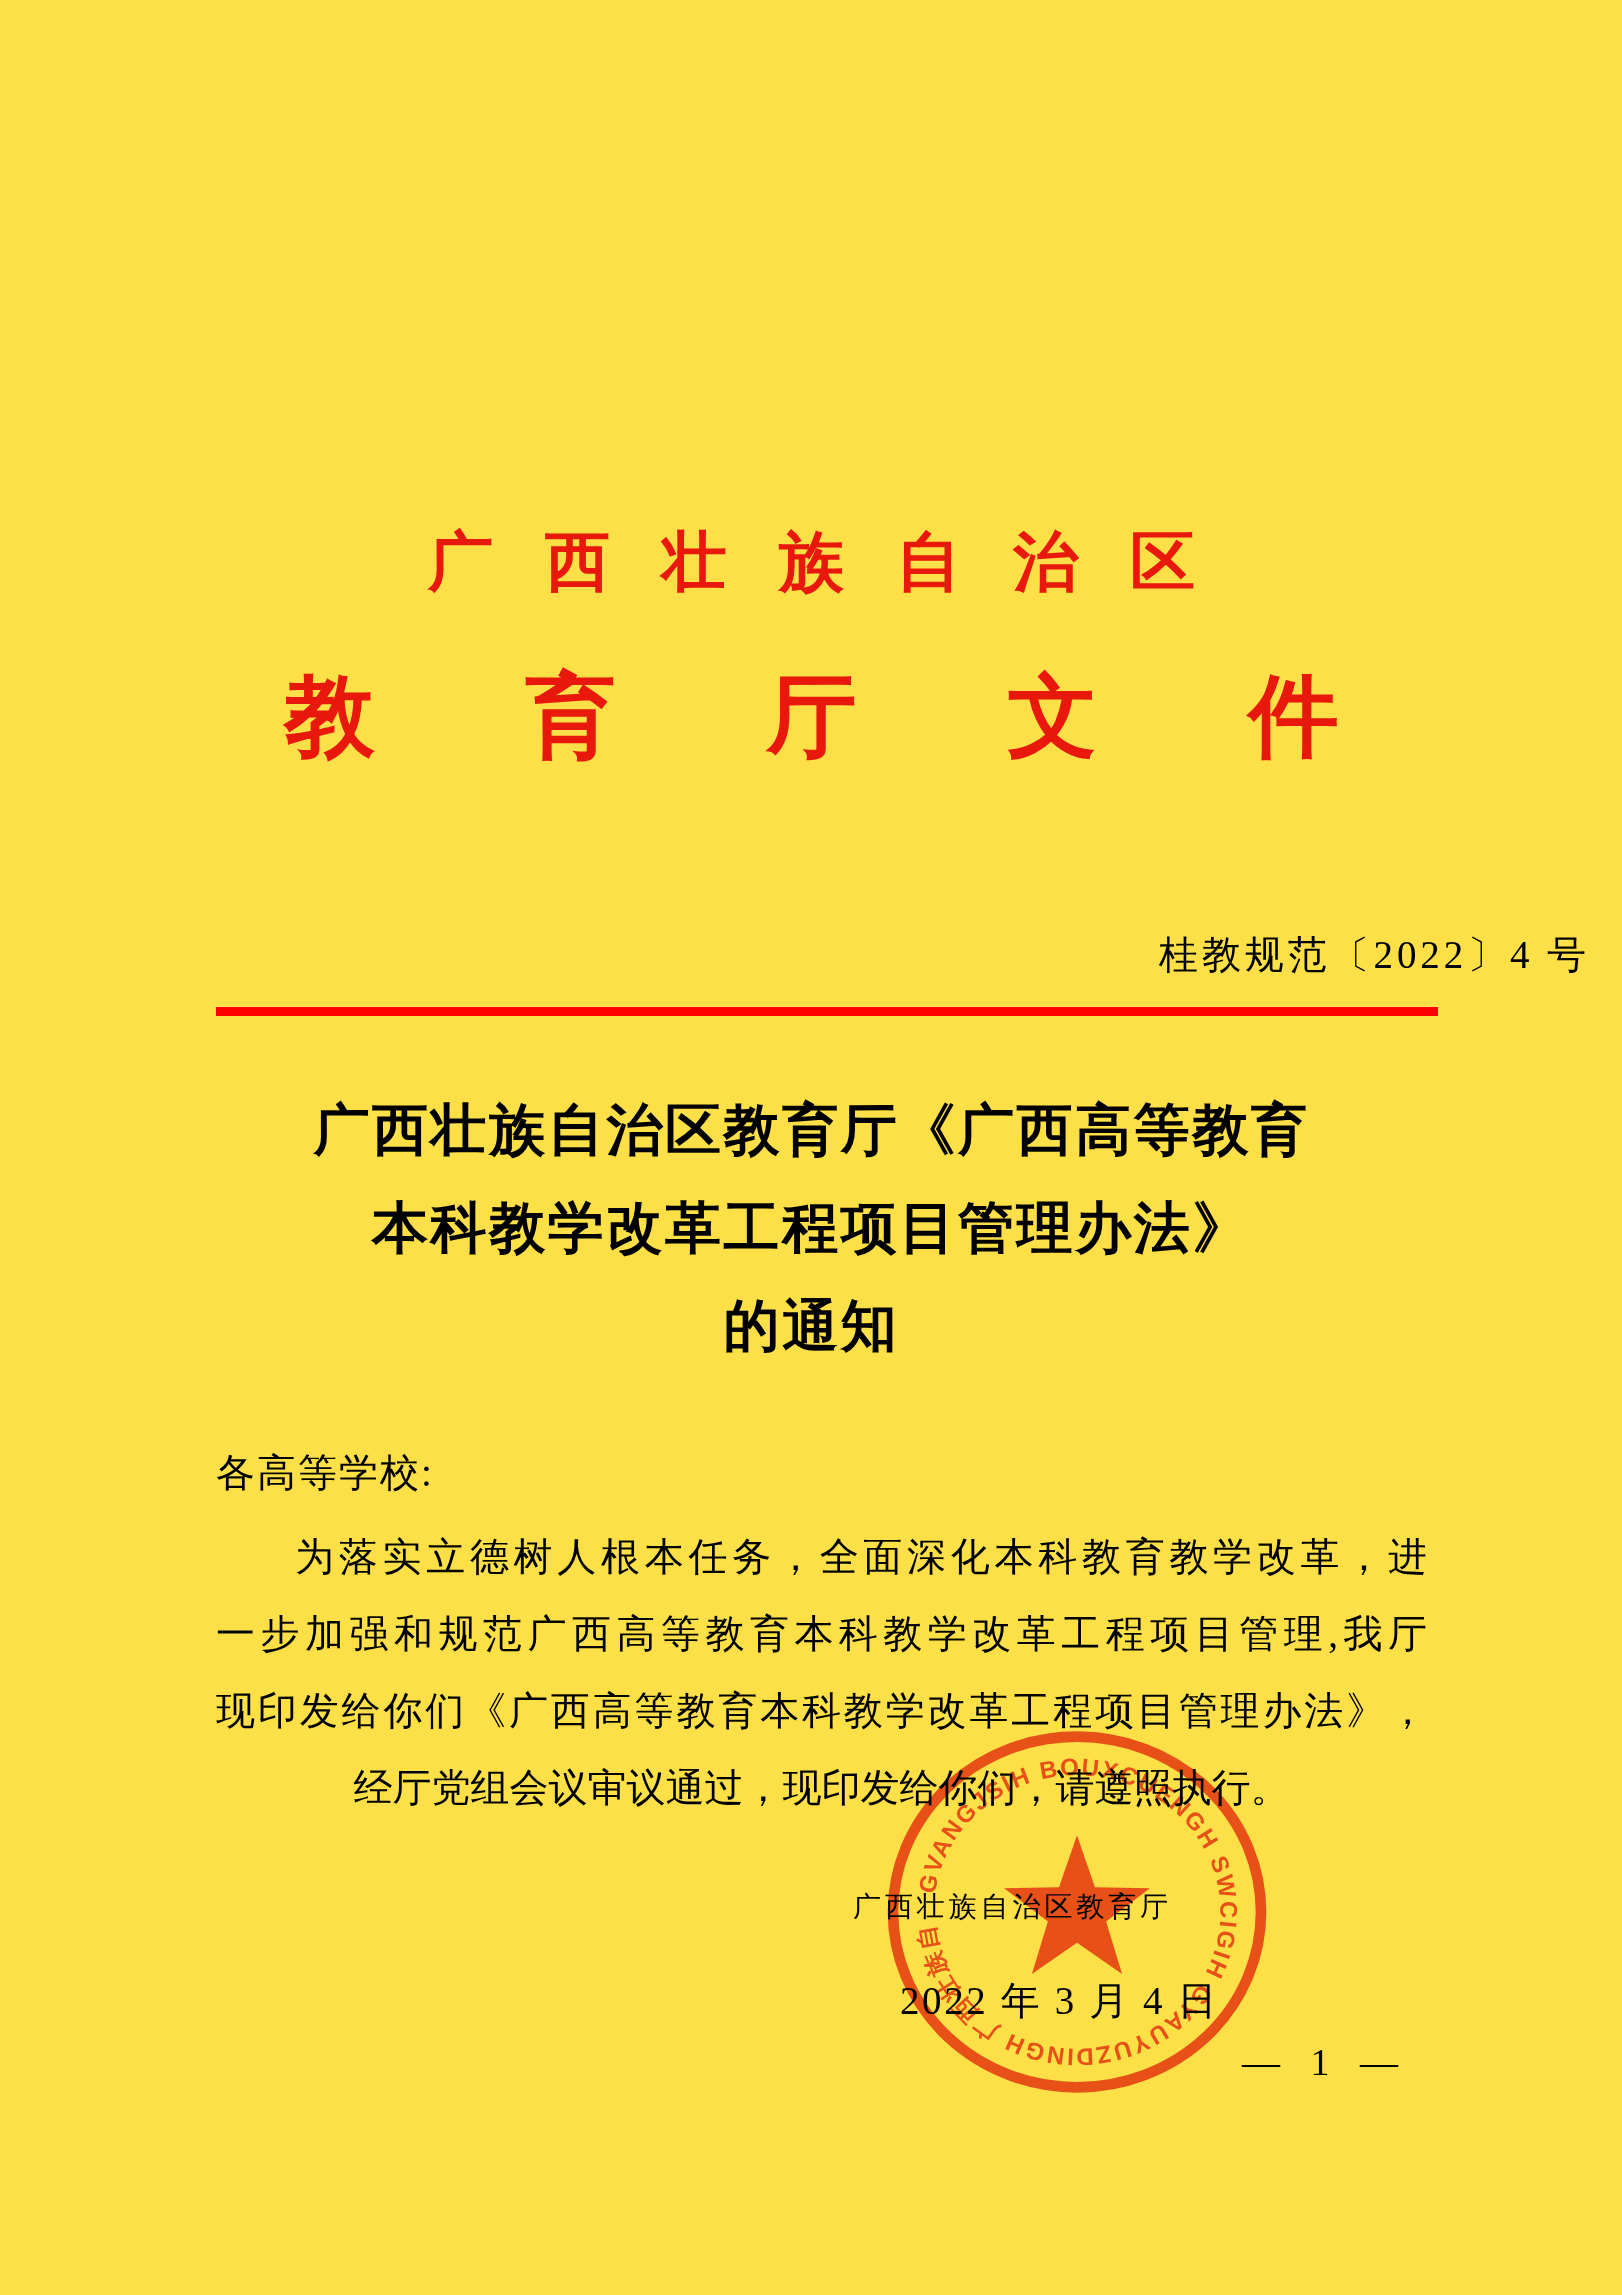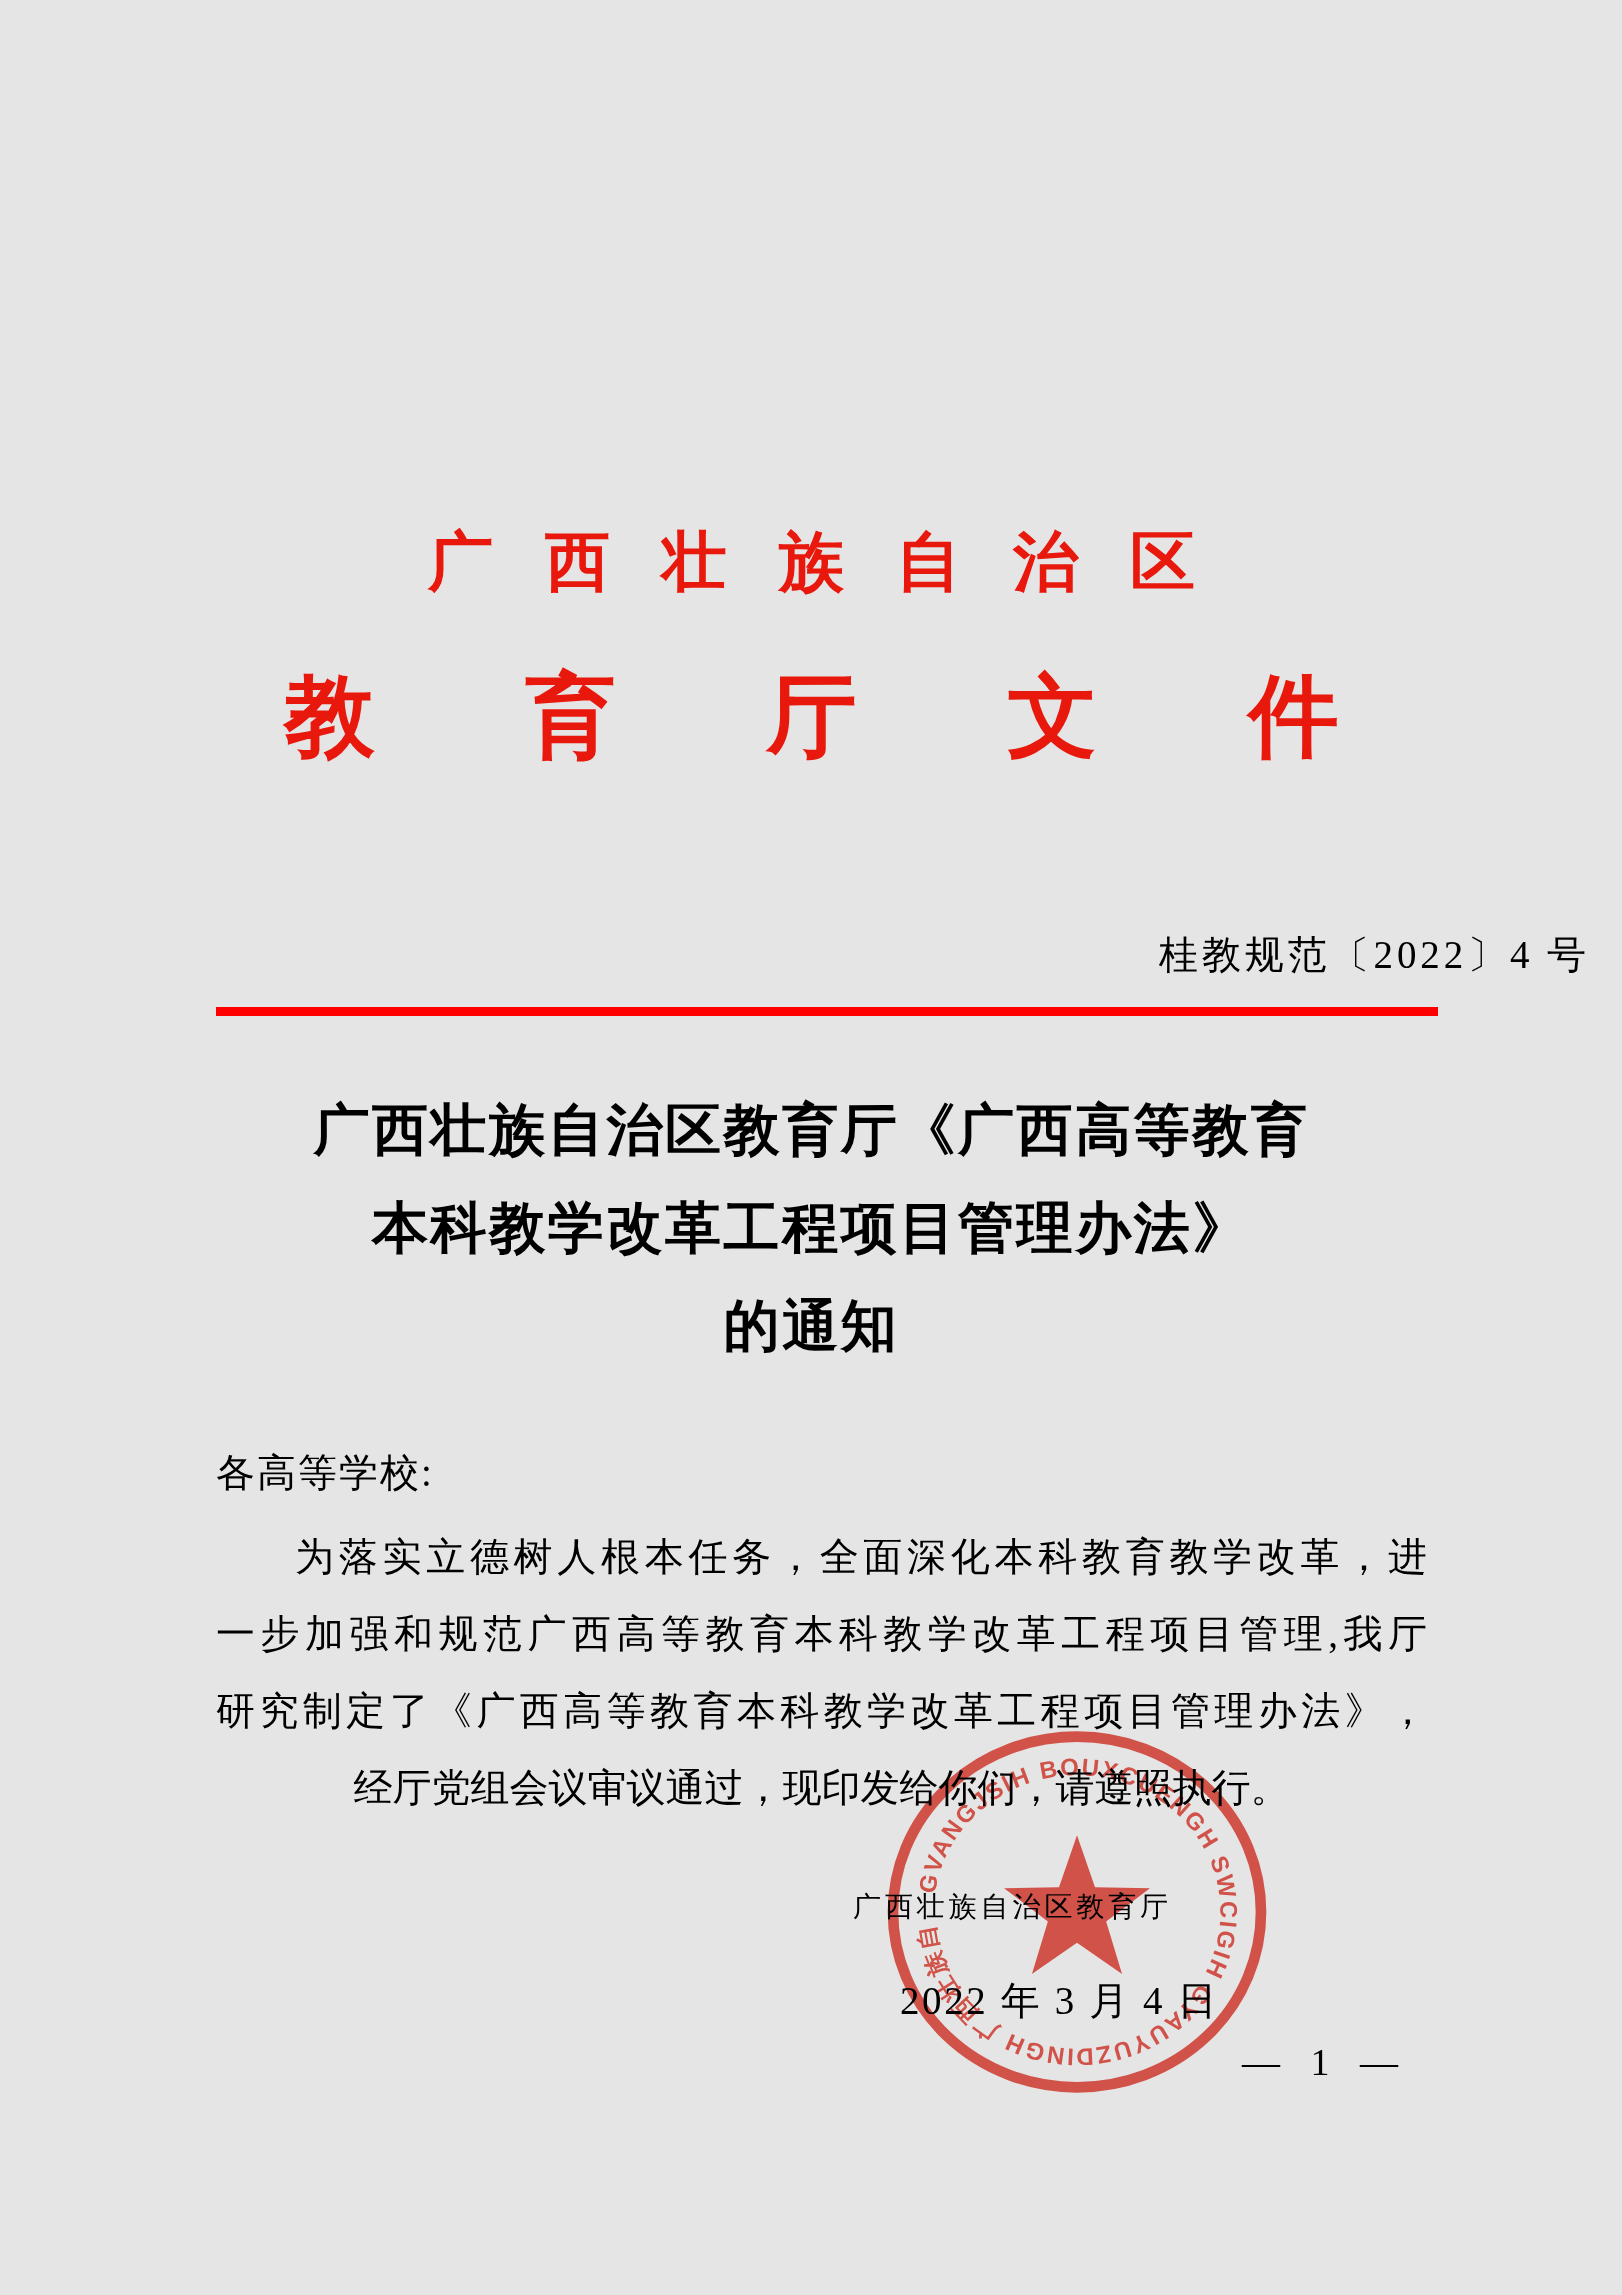--- a/index.html
+++ b/index.html
@@ -3,21 +3,21 @@
 <meta charset="utf-8">
 <style>
   html, body { margin: 0; padding: 0; background: #888; }
   * { box-sizing: border-box; }
 
   .page {
     position: relative;
     width: 1623px;
     height: 2295px;
     margin: 0 auto;
-    background: #e5e5e5;
+    background: #fde047;
     overflow: hidden;
     font-family: "Liberation Serif", "DejaVu Serif", serif;
     color: #000000;
   }
 
   
   .org-line1 {
     position: absolute;
     top: 527px; left: 0; width: 1623px;
     text-align: center;
@@ -143,21 +143,21 @@
     <div>广西壮族自治区教育厅《广西高等教育</div>
     <div>本科教学改革工程项目管理办法》</div>
     <div>的通知</div>
   </div>
 
   <div class="salutation">各高等学校:</div>
 
   <div class="paragraph">
     <div class="pline indent justify">为落实立德树人根本任务，全面深化本科教育教学改革，进</div>
     <div class="pline justify">一步加强和规范广西高等教育本科教学改革工程项目管理,我厅</div>
-    <div class="pline justify">研究制定了《广西高等教育本科教学改革工程项目管理办法》，</div>
+    <div class="pline justify">现印发给你们《广西高等教育本科教学改革工程项目管理办法》，</div>
     <div class="pline">经厅党组会议审议通过，现印发给你们，请遵照执行。</div>
   </div>
 
   <div class="signature">广西壮族自治区教育厅</div>
 
   <div class="date">2022 年 3 月 4 日</div>
 
   <div class="page-num">— 1 —</div>
 
   <svg class="seal" viewBox="0 0 570 545" xmlns="http://www.w3.org/2000/svg" aria-hidden="true">

